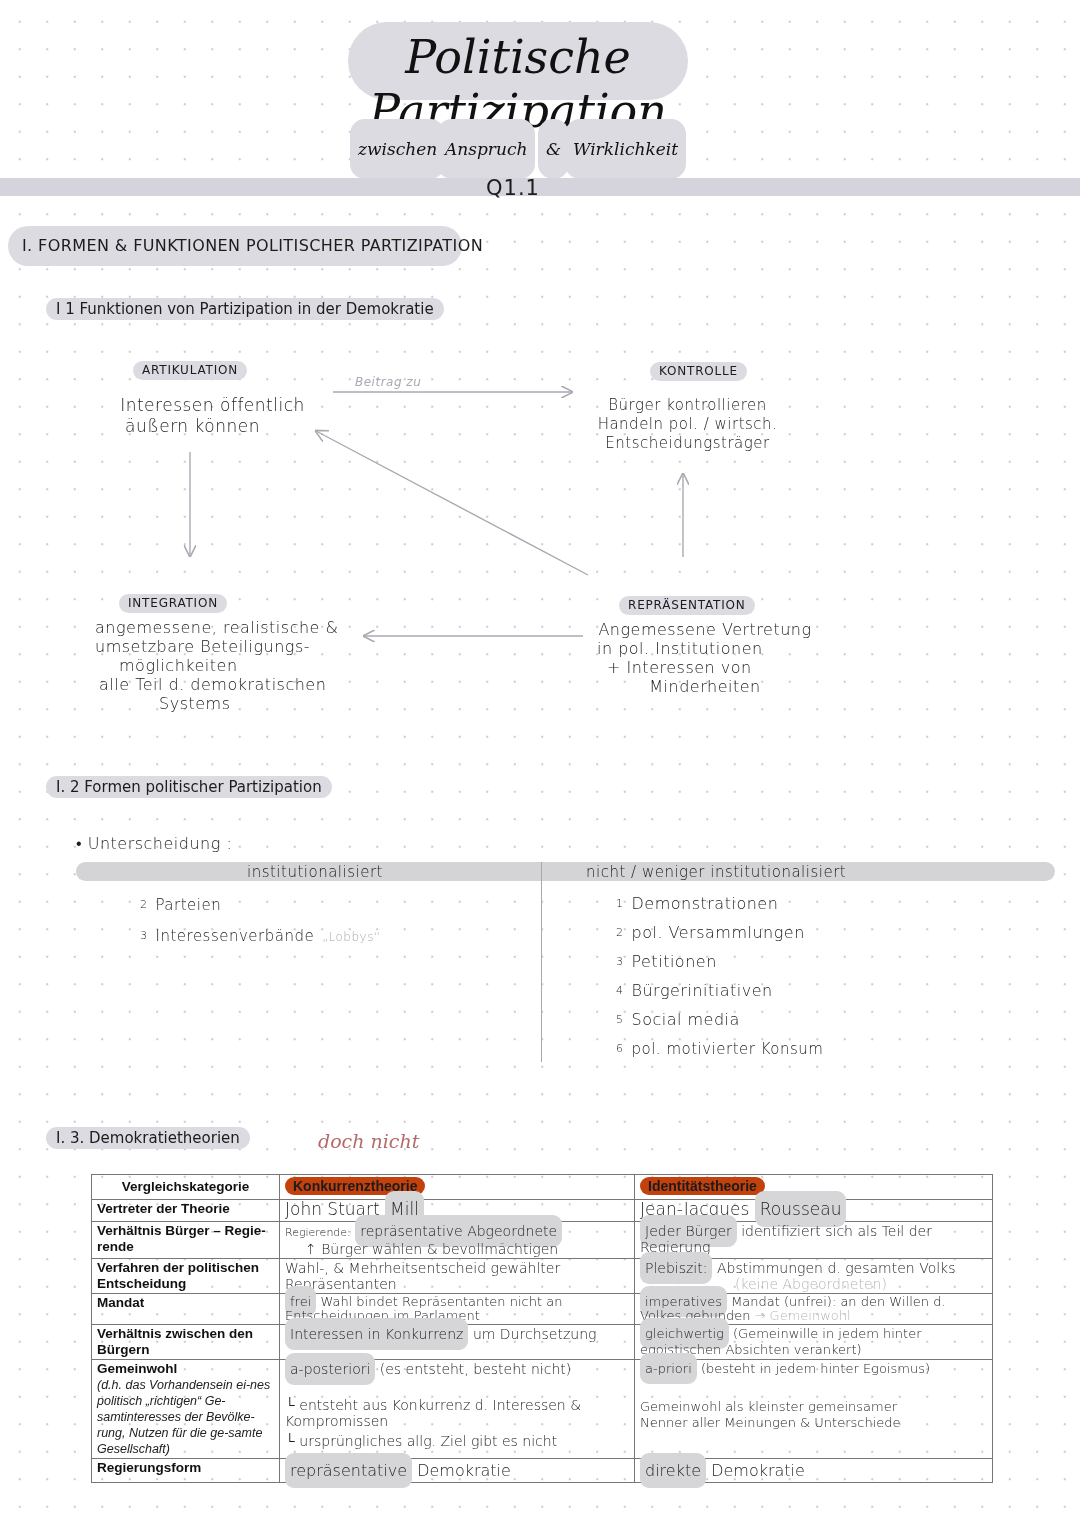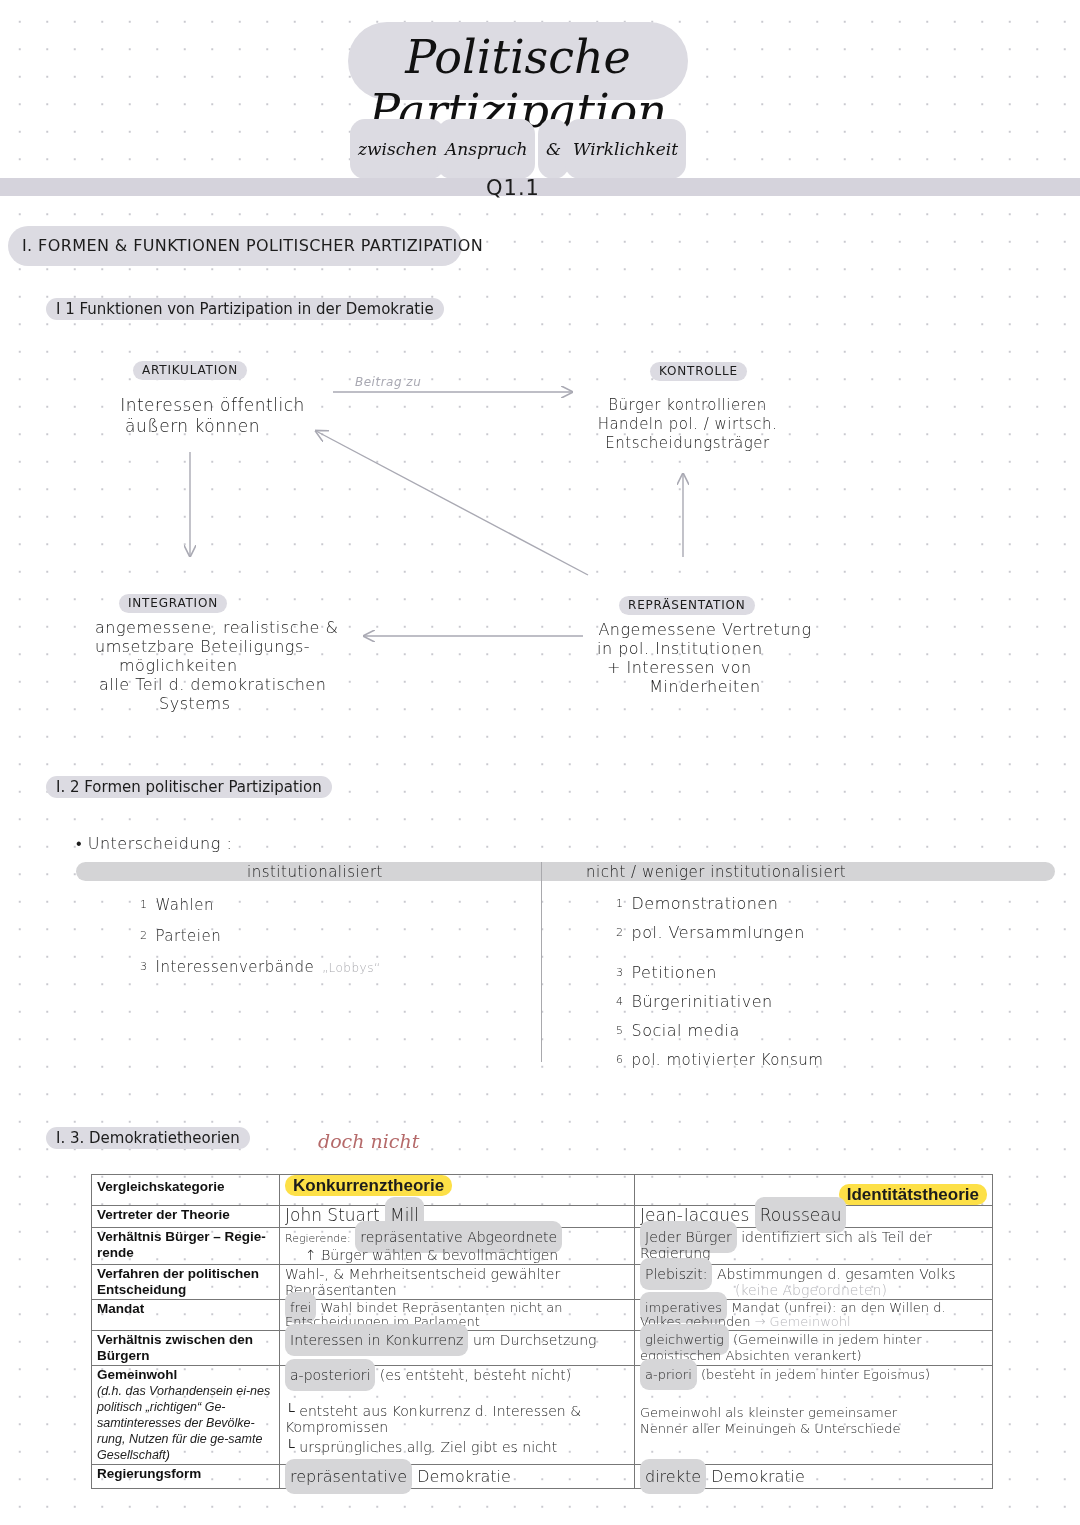--- a/index.html
+++ b/index.html
@@ -43,21 +43,21 @@
 
   
   #theory-table { left: 91px; top: 1174px; border-collapse: collapse; width: 902px; }
   #theory-table td { border: 1.5px solid #777; vertical-align: top; padding: 1px 5px; font-size: 13px; line-height: 16px; }
   #theory-table td.cat { width: 177px; font-family: "Liberation Sans", sans-serif; font-weight: bold; font-size: 13.5px; color: #111; }
   #theory-table td.c1 { width: 344px; }
   #theory-table .hl { background: #d6d6d8; border-radius: 9px; padding: 8px 5px; }
   #theory-table .hw { font-size: 14px; font-weight: 300; color: #1e1e1e; }
   #theory-table .faint { color: #b4b4b9; }
   .catnote { font-weight: normal; font-style: italic; font-size: 12.5px; line-height: 16px; display:block; color:#222;}
-  .hdr-pill { background: #fde047; border-radius: 10px; padding: 1px 8px; font-family: "Liberation Sans", sans-serif; font-weight: bold; font-size: 17px; }
+  .hdr-pill { background: #c2410c; border-radius: 10px; padding: 1px 8px; font-family: "Liberation Sans", sans-serif; font-weight: bold; font-size: 14px; }
   #doch { left: 318px; top: 1130px; color: #b56a6a; font-size: 19px; font-style: italic; font-family: "DejaVu Serif", serif; }
 </style>
 </head>
 <body>
 
 <div class="abs" id="title-blob"></div>
 <div class="abs" id="title">Politische Partizipation</div>
 
 <div class="abs sub-pill" style="left:350px;">zwischen</div>
 <div class="abs sub-pill" style="left:437px;">Anspruch</div>
@@ -118,43 +118,42 @@
 
 <div class="abs subhead" style="left:46px; top:776px;">I. 2 Formen politischer Partizipation</div>
 <div class="abs hand" style="left:76px; top:834px; font-size:16px;">• Unterscheidung :</div>
 
 <div class="abs" id="forms-bar"></div>
 <div class="abs" id="forms-divider"></div>
 <div class="abs col-head hand" style="left:247px;">institutionalisiert</div>
 <div class="abs col-head hand" style="left:586px;">nicht / weniger institutionalisiert</div>
 
 <div class="abs" style="left:140px; top:895px;">
-  <div class="li hand" style="height:31px;"><span class="num">1</span><span>Wahlen</span></div>
   <div class="li hand" style="height:31px;"><span class="num">2</span><span>Parteien</span></div>
   <div class="li hand" style="height:31px;"><span class="num">3</span><span>Interessenverbände</span><span id="lobbys">„Lobbys“</span></div>
 </div>
 
 <div class="abs" style="left:616px; top:894px;">
   <div class="li hand" style="height:29px; font-size:16px;"><span class="num">1</span><span>Demonstrationen</span></div>
   <div class="li hand" style="height:29px; font-size:16px;"><span class="num">2</span><span>pol. Versammlungen</span></div>
-  <div class="li hand" style="height:29px; font-size:16px;margin-top:11px;"><span class="num">3</span><span>Petitionen</span></div>
+  <div class="li hand" style="height:29px; font-size:16px;"><span class="num">3</span><span>Petitionen</span></div>
   <div class="li hand" style="height:29px; font-size:16px;"><span class="num">4</span><span>Bürgerinitiativen</span></div>
   <div class="li hand" style="height:29px; font-size:16px;"><span class="num">5</span><span>Social media</span></div>
   <div class="li hand" style="height:29px; font-size:15px;"><span class="num">6</span><span>pol. motivierter Konsum</span></div>
 </div>
 
 <div class="abs subhead" style="left:46px; top:1127px;">I. 3. Demokratietheorien</div>
 <div class="abs" id="doch">doch nicht</div>
 
 <table class="abs" id="theory-table">
   <tbody>
       <tr style="height:25px;">
-    <td class="cat" style="padding-top:4px;">Vergleichskategorie</td>
+    <td class="cat" style="padding-top:4px;text-align:center;">Vergleichskategorie</td>
     <td class="c1" style="padding-top:3px;"><span class="hdr-pill">Konkurrenztheorie</span></td>
-    <td style="padding-top:12px;text-align:right;"><span class="hdr-pill">Identitätstheorie</span></td>
+    <td style="padding-top:3px;"><span class="hdr-pill">Identitätstheorie</span></td>
   </tr>
 
   <tr style="height:22px;">
     <td class="cat">Vertreter der Theorie</td>
     <td class="c1 hw" style="font-size:17px;"><span>John Stuart</span> <span class="hl">Mill</span></td>
     <td class="hw" style="font-size:17px;"><span>Jean-Jacques</span> <span class="hl">Rousseau</span></td>
   </tr>
 
   <tr>
     <td class="cat">Verhältnis Bürger – Regie-rende</td>

